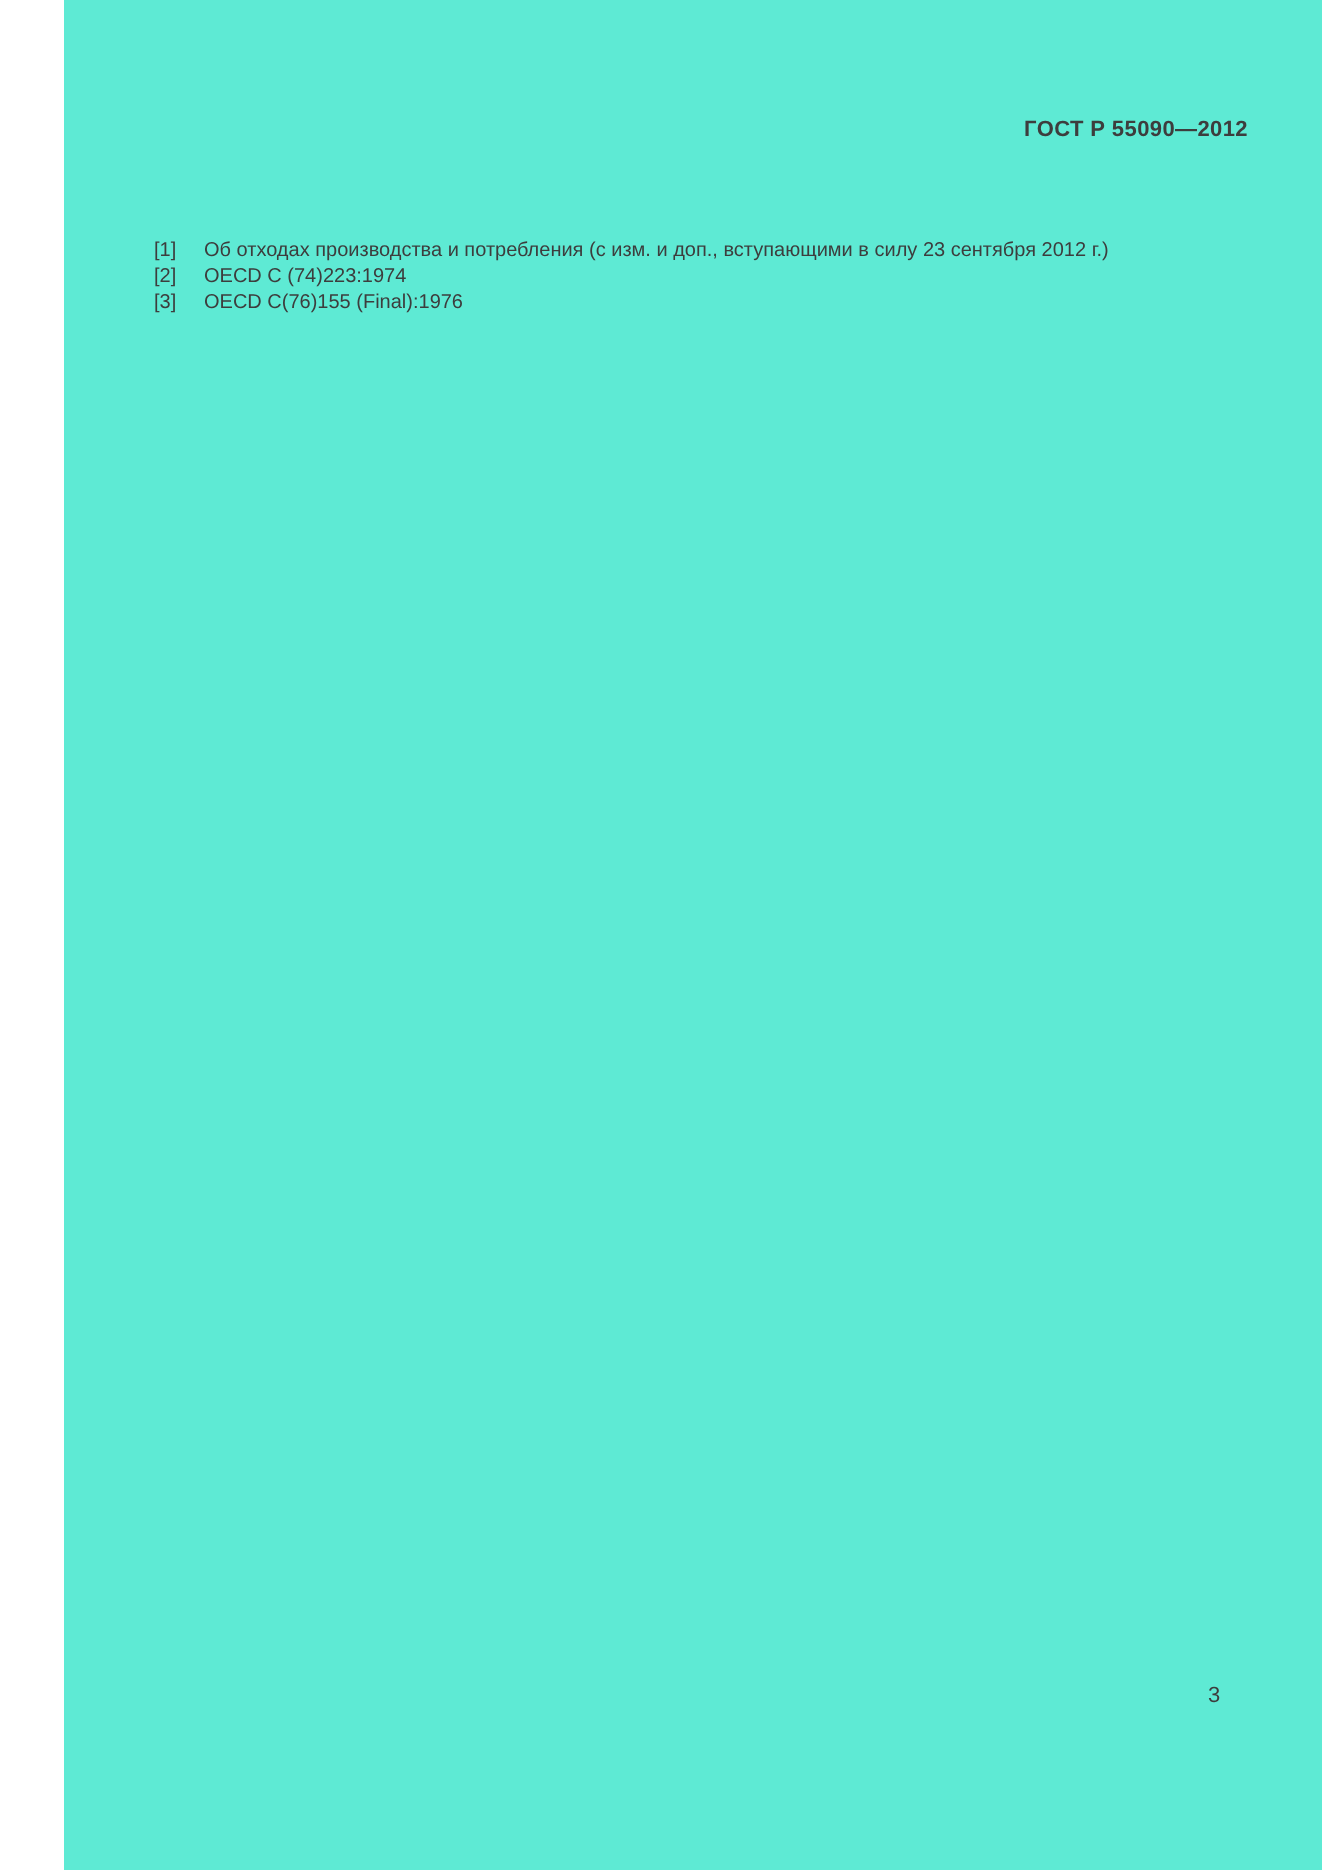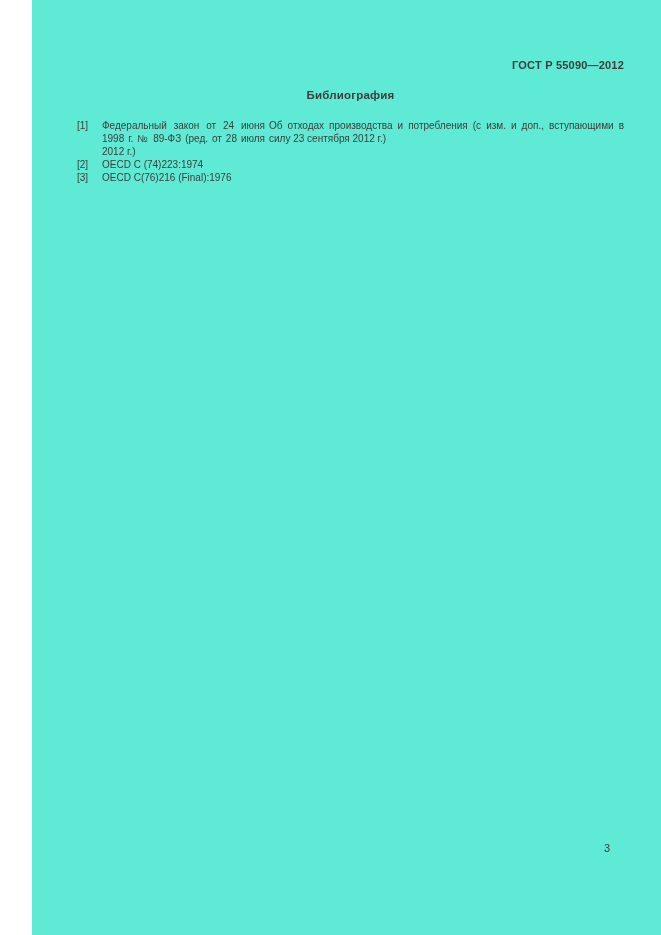--- a/index.html
+++ b/index.html
@@ -79,37 +79,35 @@
 </style>
 </head>
 <body>
 
 <div class="page">
 
   <div class="doc-header">
     <span>ГОСТ Р 55090—2012</span>
   </div>
 
-  <h1 class="section-title">Библиография</h1>
 
   <div class="bib-list">
 
     <div class="bib-row">
       <div class="bib-ref">[1]</div>
-      <div class="bib-src">Федеральный закон от 24 июня 1998 г. № 89-ФЗ (ред. от 28 июля 2012 г.)</div>
       <div class="bib-desc">Об отходах производства и потребления (с изм. и доп., вступающими в силу 23 сентября 2012 г.)</div>
     </div>
 
     <div class="bib-row">
       <div class="bib-ref">[2]</div>
       <div class="bib-src">OECD C (74)223:1974</div>
     </div>
 
     <div class="bib-row">
       <div class="bib-ref">[3]</div>
-      <div class="bib-src">OECD C(76)216 (Final):1976</div>
+      <div class="bib-src">OECD C(76)155 (Final):1976</div>
     </div>
 
   </div>
 
   <div class="page-number">3</div>
 
 </div>
 
 </body></html>

